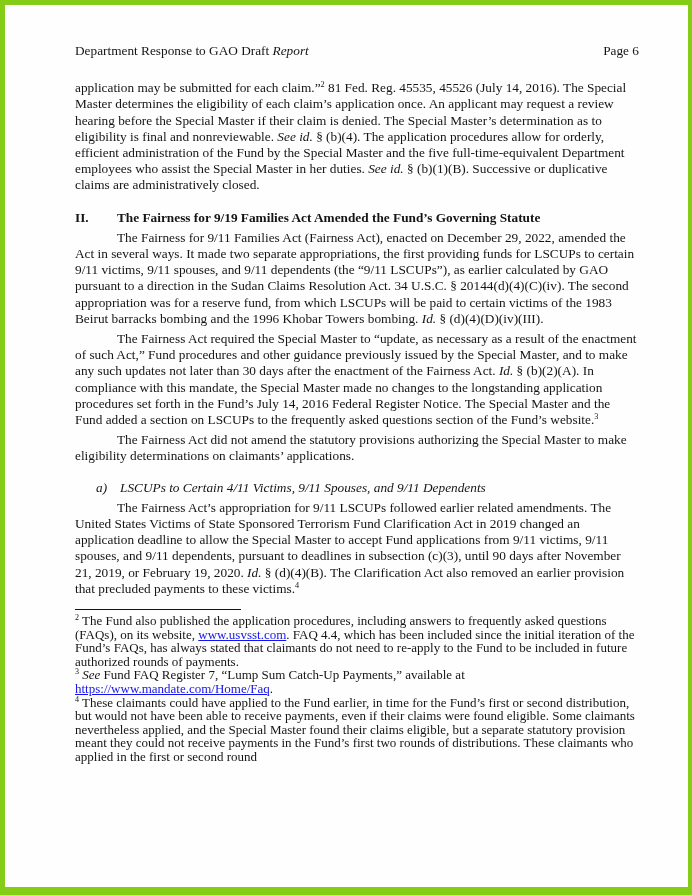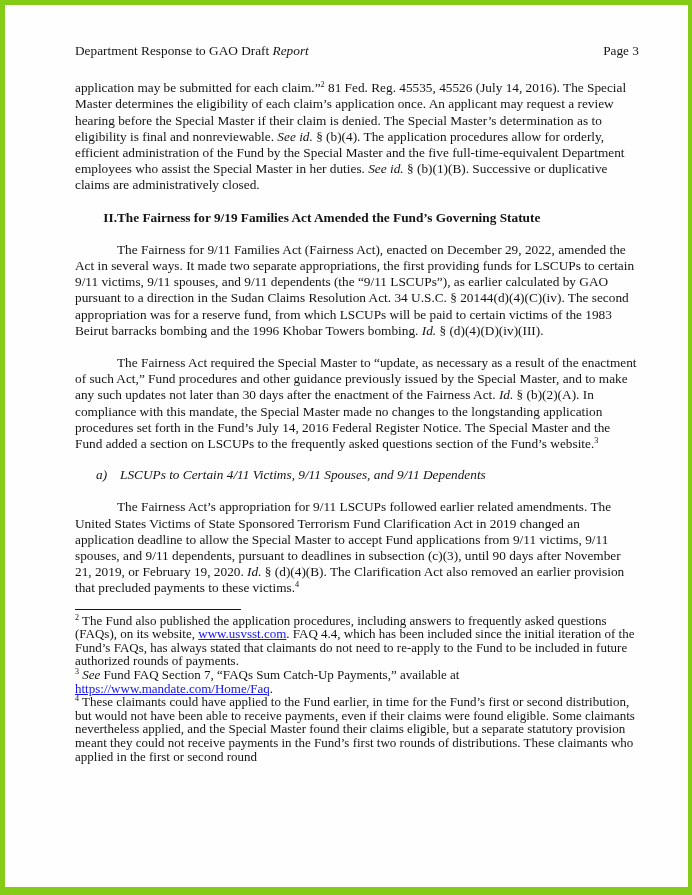--- a/index.html
+++ b/index.html
@@ -21,27 +21,26 @@
     box-sizing:border-box;
     padding:38px 49px 0 70px;
   }
   .header-row{
     display:flex;
     justify-content:space-between;
     align-items:baseline;
     margin-bottom:21px;
   }
   p{margin:0;}
-  .para{margin-top:16px;text-align:left;}
+  .para{margin-top:4px;text-align:left;}
   .para.indented{text-indent:42px;}
   .section-heading{
     margin-top:16px;
     font-weight:bold;
     display:flex;
-    text-align:right;
   }
   .heading-number{
     flex:0 0 42px;
   }
   .subsection-heading{
     margin-top:15px;
     margin-left:21px;
     font-style:italic;
     display:flex;
   }
@@ -70,46 +69,47 @@
   .italic{font-style:italic;}
 </style>
 </head>
 <body>
 
 <div class="scan">
   <div class="page">
 
     <div class="header-row">
       <span><span>Department Response to GAO Draft </span><span class="italic">Report</span></span>
-      <span>Page 3</span>
+      <span>Page 6</span>
     </div>
 
     <div>
       <p class="para"><span>application may be submitted for each claim.”</span><sup>2</sup><span>  81 Fed. Reg. 45535, 45526 (July 14, 2016).  The Special Master determines the eligibility of each claim’s application once.  An applicant may request a review hearing before the Special Master if their claim is denied.  The Special Master’s determination as to eligibility is final and nonreviewable.  </span><span class="italic">See id.</span><span> § (b)(4).  The application procedures allow for orderly, efficient administration of the Fund by the Special Master and the five full-time-equivalent Department employees who assist the Special Master in her duties.  </span><span class="italic">See id.</span><span> § (b)(1)(B).  Successive or duplicative claims are administratively closed.</span></p>
 
       <p class="section-heading">
         <span class="heading-number">II.</span>
         <span>The Fairness for 9/19 Families Act Amended the Fund’s Governing Statute</span>
       </p>
 
       <p class="para indented"><span>The Fairness for 9/11 Families Act (Fairness Act), enacted on December 29, 2022, amended the Act in several ways.  It made two separate appropriations, the first providing funds for LSCUPs to certain 9/11 victims, 9/11 spouses, and 9/11 dependents (the “9/11 LSCUPs”), as earlier calculated by GAO pursuant to a direction in the Sudan Claims Resolution Act.  34 U.S.C. § 20144(d)(4)(C)(iv).  The second appropriation was for a reserve fund, from which LSCUPs will be paid to certain victims of the 1983 Beirut barracks bombing and the 1996 Khobar Towers bombing.  </span><span class="italic">Id.</span><span> § (d)(4)(D)(iv)(III).</span></p>
 
       <p class="para indented"><span>The Fairness Act required the Special Master to “update, as necessary as a result of the enactment of such Act,” Fund procedures and other guidance previously issued by the Special Master, and to make any such updates not later than 30 days after the enactment of the Fairness Act.  </span><span class="italic">Id.</span><span> § (b)(2)(A).  In compliance with this mandate, the Special Master made no changes to the longstanding application procedures set forth in the Fund’s July 14, 2016 Federal Register Notice. The Special Master and the Fund added a section on LSCUPs to the frequently asked questions section of the Fund’s website.</span><sup>3</sup></p>
 
+      <p class="para indented"><span>The Fairness Act did not amend the statutory provisions authorizing the Special Master to make eligibility determinations on claimants’ applications.</span></p>
 
       <p class="subsection-heading">
         <span class="subsection-number">a)</span>
         <span class="italic">LSCUPs to Certain 4/11 Victims, 9/11 Spouses, and 9/11 Dependents</span>
       </p>
 
       <p class="para indented"><span>The Fairness Act’s appropriation for 9/11 LSCUPs followed earlier related amendments. The United States Victims of State Sponsored Terrorism Fund Clarification Act in 2019 changed an application deadline to allow the Special Master to accept Fund applications from 9/11 victims, 9/11 spouses, and 9/11 dependents, pursuant to deadlines in subsection (c)(3), until 90 days after November 21, 2019, or February 19, 2020.  </span><span class="italic">Id.</span><span> § (d)(4)(B).  The Clarification Act also removed an earlier provision that precluded payments to these victims.</span><sup>4</sup></p>
     </div>
 
     <hr class="footnote-separator">
 
     <div class="footnotes">
       <p class="footnote"><sup>2</sup><span> The Fund also published the application procedures, including answers to frequently asked questions (FAQs), on its website, </span><a class="doc-link" href="#">www.usvsst.com</a><span>.  FAQ 4.4, which has been included since the initial iteration of the Fund’s FAQs, has always stated that claimants do not need to re-apply to the Fund to be included in future authorized rounds of payments.</span></p>
-      <p class="footnote"><sup>3</sup><span> </span><span class="italic">See</span><span> Fund FAQ Section 7, “FAQs Sum Catch-Up Payments,” available at </span><a class="doc-link" href="#">https://www.mandate.com/Home/Faq</a><span>.</span></p>
+      <p class="footnote"><sup>3</sup><span> </span><span class="italic">See</span><span> Fund FAQ Register 7, “Lump Sum Catch-Up Payments,” available at </span><a class="doc-link" href="#">https://www.mandate.com/Home/Faq</a><span>.</span></p>
       <p class="footnote"><sup>4</sup><span> These claimants could have applied to the Fund earlier, in time for the Fund’s first or second distribution, but would not have been able to receive payments, even if their claims were found eligible.  Some claimants nevertheless applied, and the Special Master found their claims eligible, but a separate statutory provision meant they could not receive payments in the Fund’s first two rounds of distributions.  These claimants who applied in the first or second round</span></p>
     </div>
 
   </div>
 </div>
 
 </body></html>

